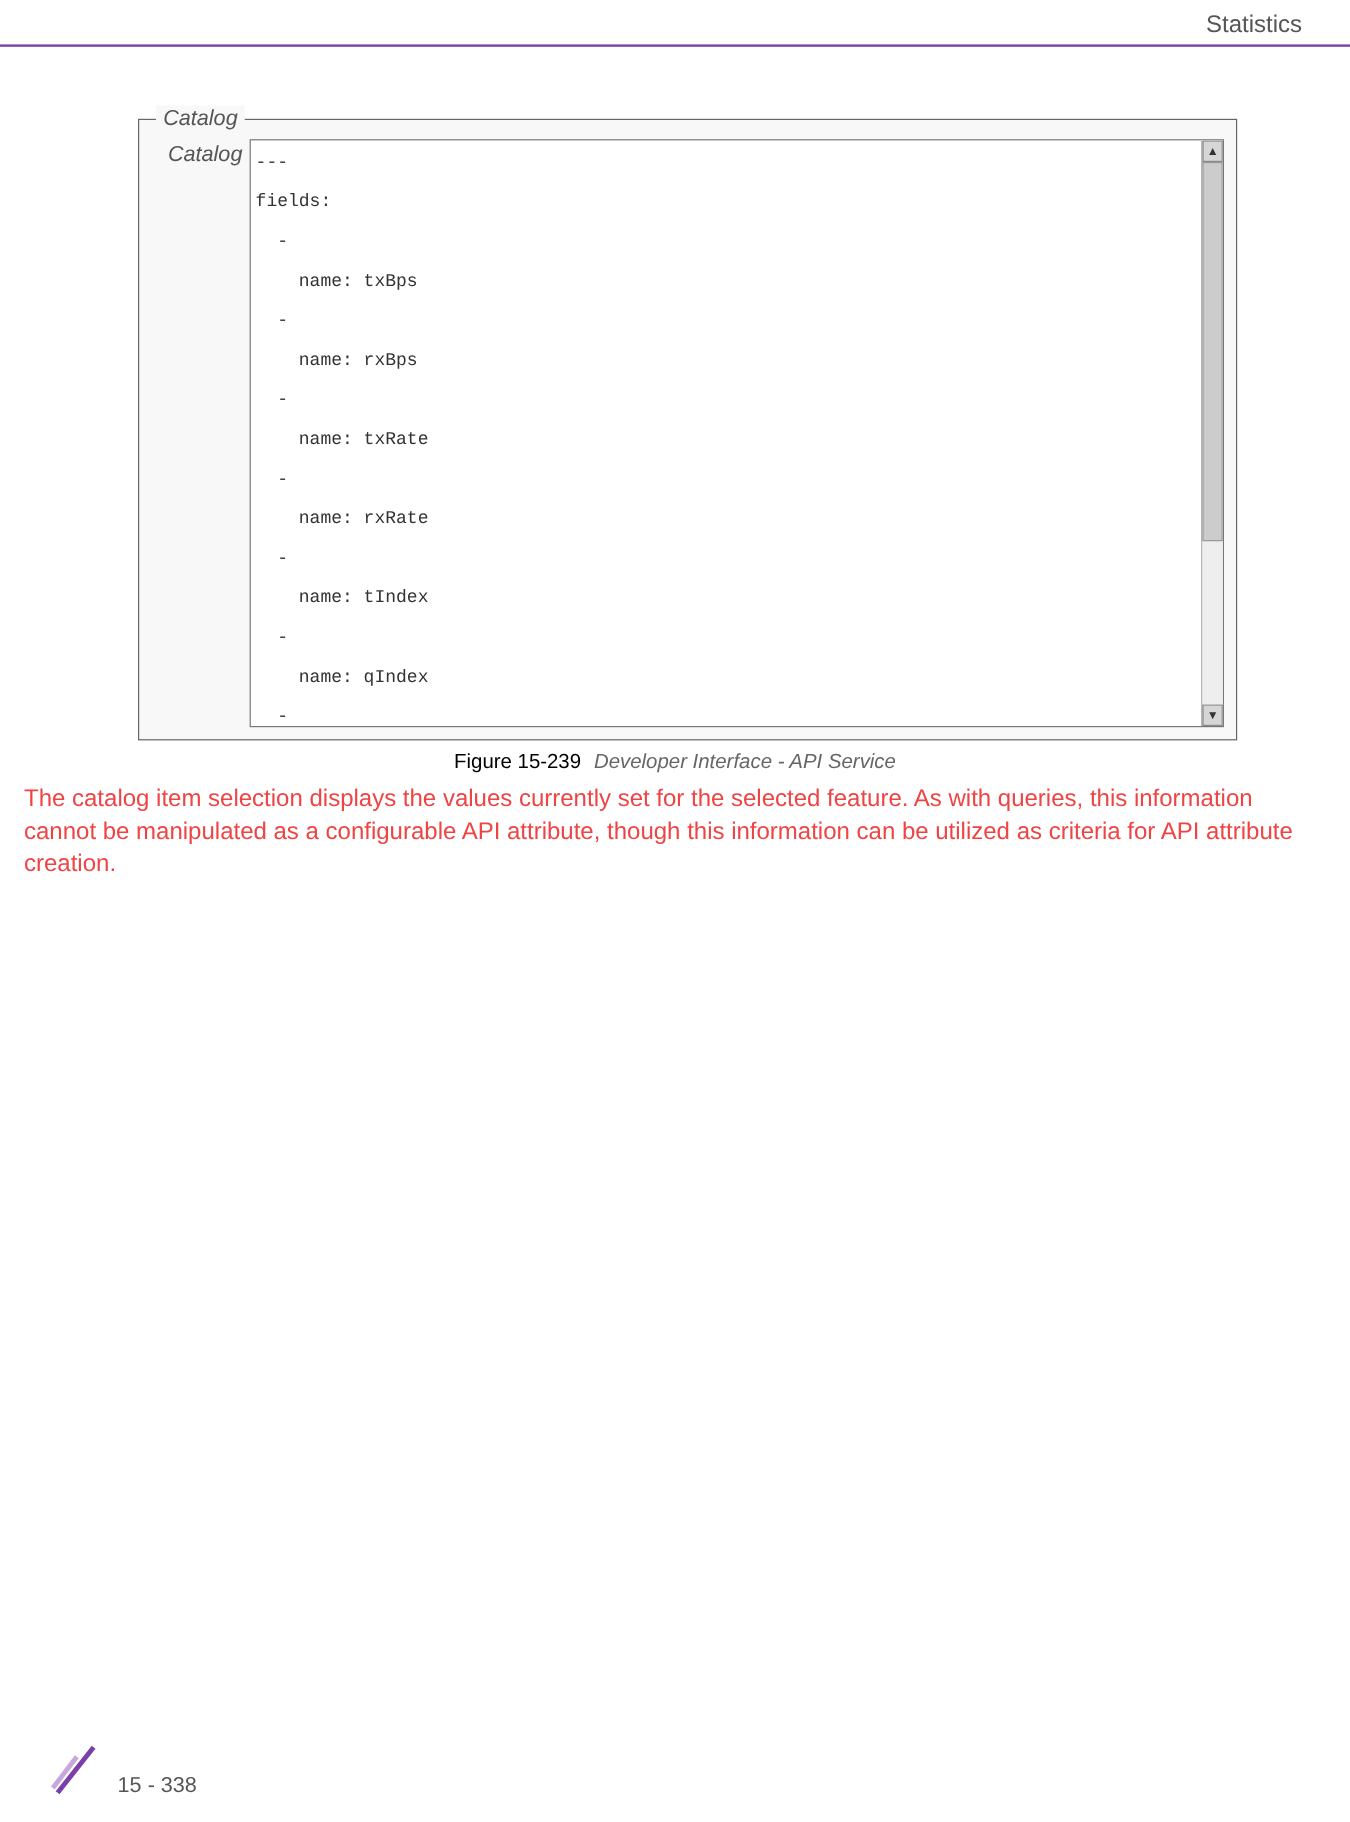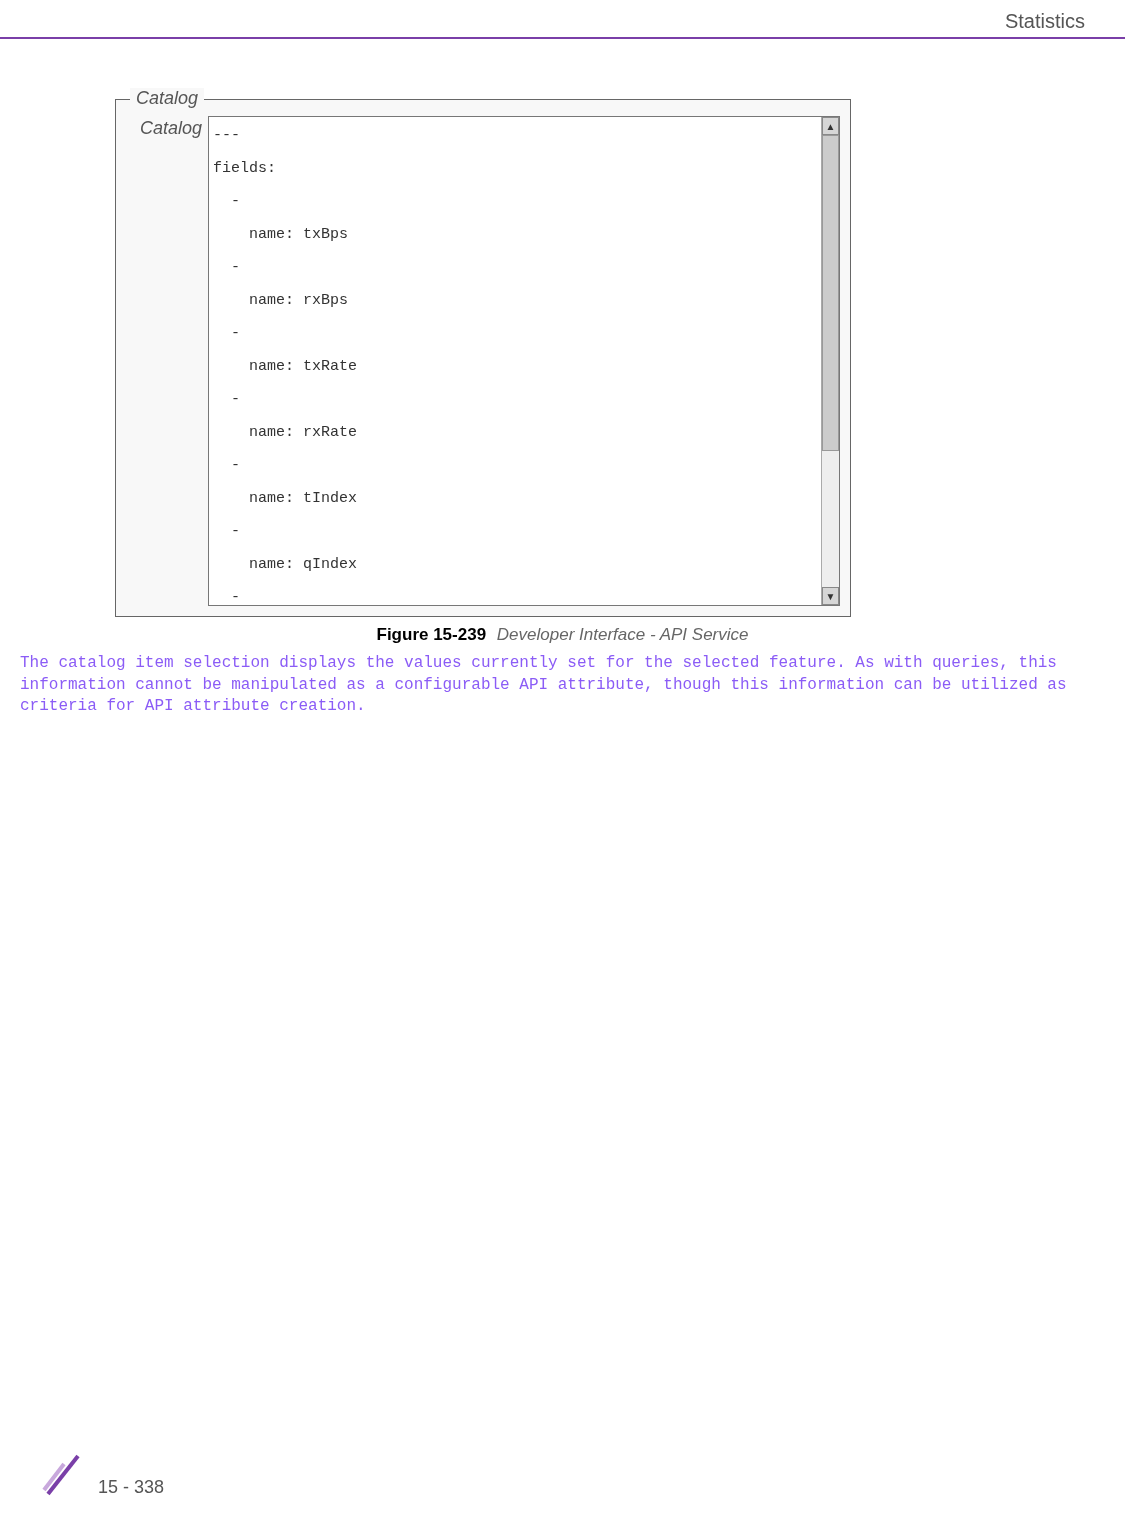--- a/index.html
+++ b/index.html
@@ -18,21 +18,21 @@
     }
     .header-text {
       font-size: 20px;
       color: #555;
       font-weight: 300;
     }
     .content-area {
       padding: 60px 20px 0 20px;
     }
     .catalog-box {
-      width: 736px;
+      width: 916px;
       margin-left: 95px;
       border: 1px solid #666;
       position: relative;
       background: #f8f8f8;
       padding: 6px 10px 10px 10px;
     }
     .catalog-legend {
       position: absolute;
       top: -12px;
       left: 14px;
@@ -104,29 +104,28 @@
       right: 0;
       height: 70%;
       background: #ccc;
       border: 1px solid #999;
     }
     .caption {
       text-align: center;
       margin-top: 8px;
       font-size: 17px;
     }
-    .caption .fig-label { font-weight: bold; color: #000; }
+    .caption .fig-label { font-weight: normal; color: #000; }
     .caption .fig-title { font-style: italic; color: #666; font-weight: 300; margin-left: 6px; }
     .body-text {
       margin: 8px 20px 0 0;
-      font-size: 16px;
-      color: #8b5cf6;
+      font-size: 20px;
+      color: #ef4444;
       line-height: 1.35;
       font-weight: 300;
-      font-family: Liberation Mono, monospace;
     }
     .footer {
       position: absolute;
       bottom: 20px;
       left: 0;
       right: 0;
       padding: 0 40px;
       display: flex;
       align-items: center;
       justify-content: space-between;

